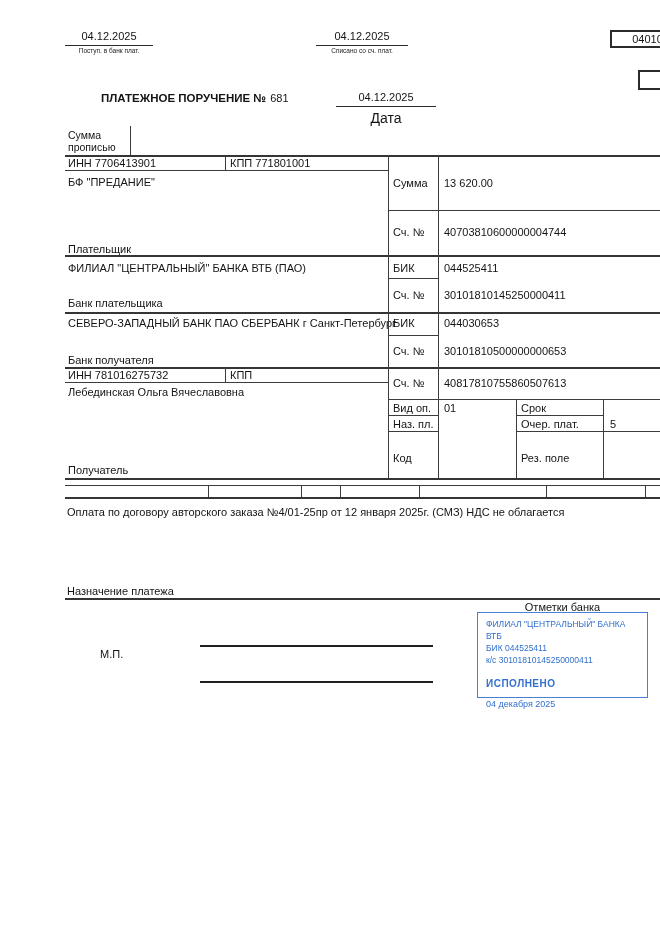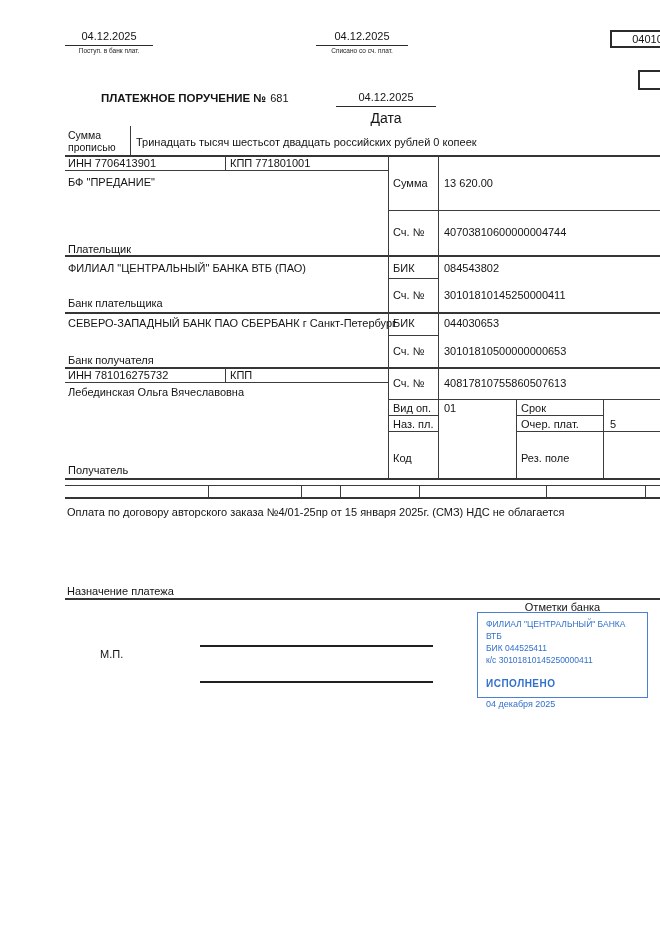--- a/index.html
+++ b/index.html
@@ -54,41 +54,40 @@
     <span>ПЛАТЕЖНОЕ ПОРУЧЕНИЕ №</span><span class="num">681</span>
   </div>
   <div class="date-block" style="left:296px;top:91px;width:100px">
     <div class="date-val">04.12.2025</div>
     <div class="date-sub-lg">Дата</div>
   </div>
   <div class="codebox" style="left:598px;top:70px;width:35px;height:16px"></div>
 
   <div class="wrap-label" style="left:28px;top:130px;width:58px">Сумма прописью</div>
   <div class="vline" style="left:90px;top:126px;height:29px"></div>
-  <div class="t" style="left:96px;top:136px">Тринадцать тысяч шестьсот двадцать российских рублей 0 копеек</div>
   <div class="hline thick" style="left:25px;top:155px;width:612px"></div>
 
   <div class="t" style="left:28px;top:157px">ИНН 7706413901</div>
   <div class="vline" style="left:185px;top:155px;height:15px"></div>
   <div class="t" style="left:190px;top:157px">КПП 771801001</div>
   <div class="hline" style="left:25px;top:170px;width:323px"></div>
 
   <div class="t" style="left:28px;top:176px">БФ "ПРЕДАНИЕ"</div>
   <div class="t" style="left:28px;top:243px">Плательщик</div>
   <div class="t" style="left:353px;top:177px">Сумма</div>
   <div class="t" style="left:404px;top:177px">13 620.00</div>
   <div class="hline" style="left:348px;top:210px;width:289px"></div>
   <div class="t" style="left:353px;top:226px">Сч. №</div>
   <div class="t" style="left:404px;top:226px">40703810600000004744</div>
   <div class="hline thick" style="left:25px;top:255px;width:612px"></div>
 
   <div class="t" style="left:28px;top:262px">ФИЛИАЛ "ЦЕНТРАЛЬНЫЙ" БАНКА ВТБ (ПАО)</div>
   <div class="t" style="left:28px;top:297px">Банк плательщика</div>
   <div class="t" style="left:353px;top:262px">БИК</div>
-  <div class="t" style="left:404px;top:262px">084543802</div>
+  <div class="t" style="left:404px;top:262px">044525411</div>
   <div class="hline" style="left:348px;top:278px;width:50px"></div>
   <div class="t" style="left:353px;top:289px">Сч. №</div>
   <div class="t" style="left:404px;top:289px">30101810145250000411</div>
   <div class="hline thick" style="left:25px;top:312px;width:612px"></div>
 
   <div class="t" style="left:28px;top:317px">СЕВЕРО-ЗАПАДНЫЙ БАНК ПАО СБЕРБАНК г Санкт-Петербург</div>
   <div class="t" style="left:28px;top:354px">Банк получателя</div>
   <div class="t" style="left:353px;top:317px">БИК</div>
   <div class="t" style="left:404px;top:317px">044030653</div>
   <div class="hline" style="left:348px;top:335px;width:50px"></div>
@@ -128,21 +127,21 @@
 
   <div class="hline" style="left:25px;top:485px;width:612px"></div>
   <div class="vline" style="left:168px;top:485px;height:12px"></div>
   <div class="vline" style="left:261px;top:485px;height:12px"></div>
   <div class="vline" style="left:300px;top:485px;height:12px"></div>
   <div class="vline" style="left:379px;top:485px;height:12px"></div>
   <div class="vline" style="left:506px;top:485px;height:12px"></div>
   <div class="vline" style="left:605px;top:485px;height:12px"></div>
   <div class="hline thick" style="left:25px;top:497px;width:612px"></div>
 
-  <div class="t" style="left:27px;top:506px">Оплата по договору авторского заказа №4/01-25пр от 15 января 2025г. (СМЗ) НДС не облагается</div>
+  <div class="t" style="left:27px;top:506px">Оплата по договору авторского заказа №4/01-25пр от 12 января 2025г. (СМЗ) НДС не облагается</div>
   <div class="t" style="left:27px;top:585px">Назначение платежа</div>
   <div class="hline thick" style="left:25px;top:598px;width:612px"></div>
 
   <div class="t center" style="left:437px;top:601px;width:171px">Отметки банка</div>
   <div class="t" style="left:60px;top:648px">М.П.</div>
   <div class="sig-line" style="left:160px;top:645px;width:233px"></div>
   <div class="sig-line" style="left:160px;top:681px;width:233px"></div>
 
   <div class="stamp" style="left:437px;top:612px;width:171px;height:86px">
     <div>ФИЛИАЛ "ЦЕНТРАЛЬНЫЙ" БАНКА ВТБ</div>

